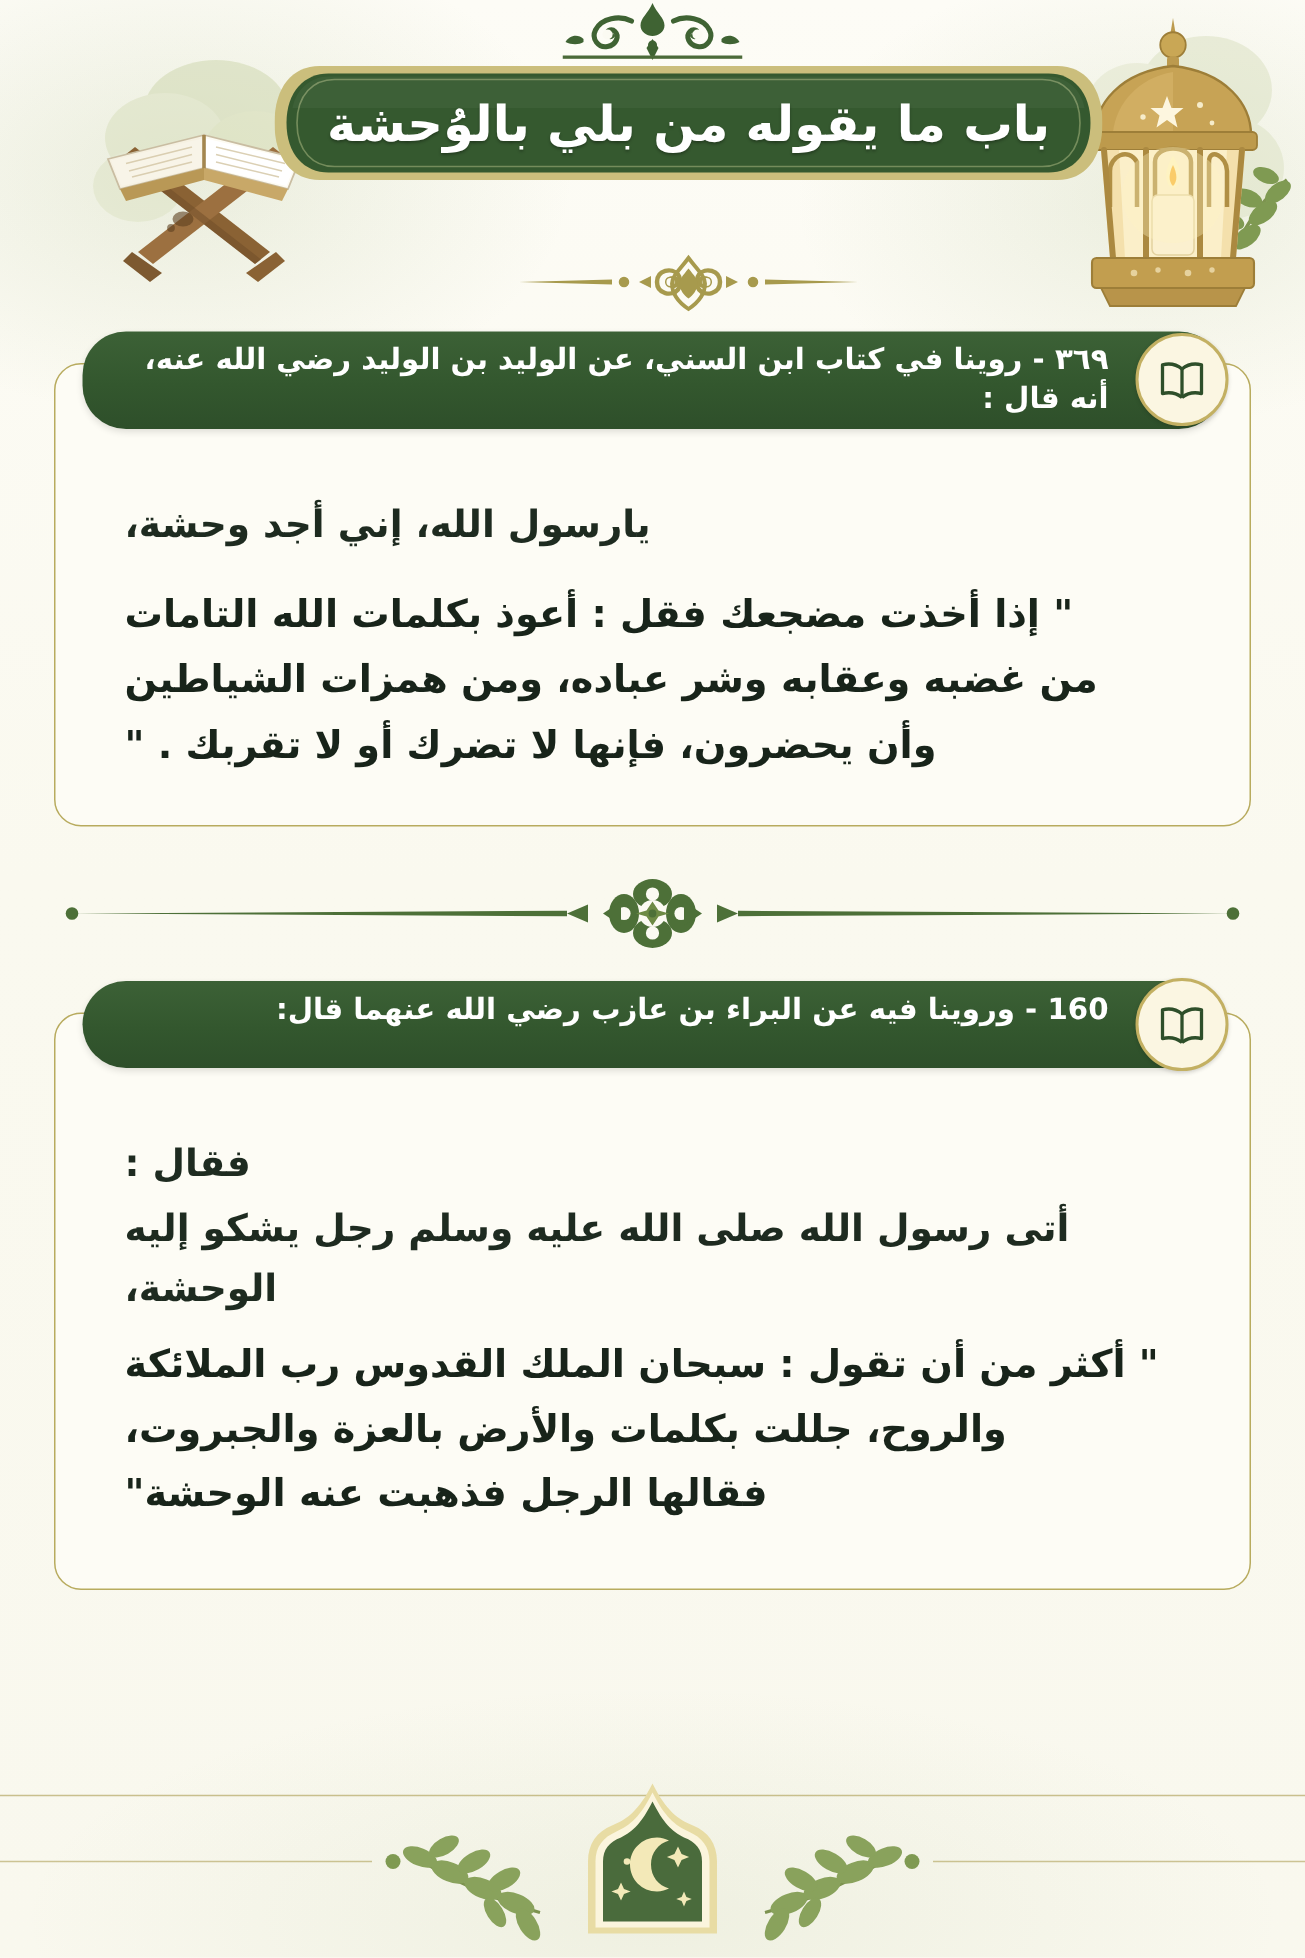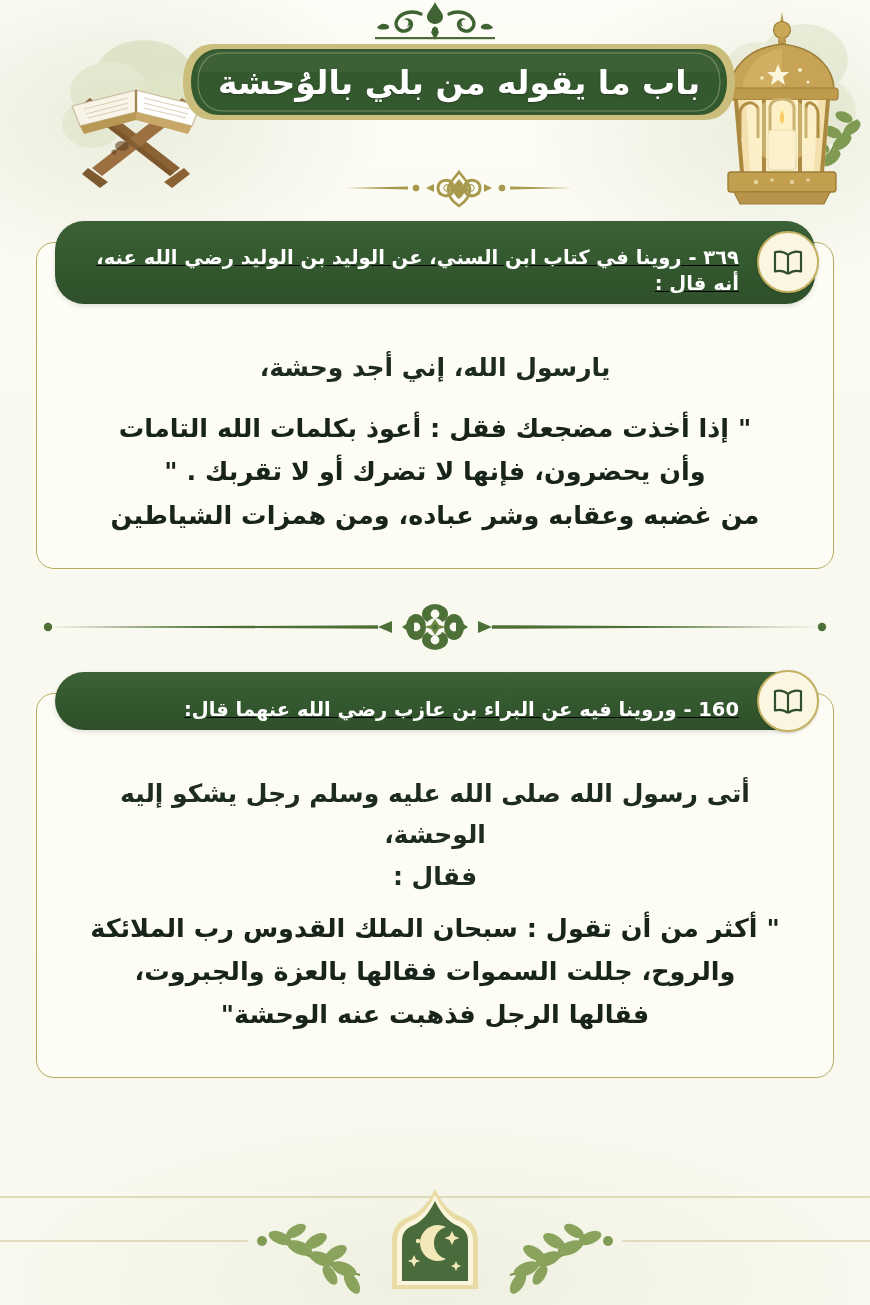--- a/index.html
+++ b/index.html
@@ -114,25 +114,24 @@
   .card-2 { margin-top: 38px; padding-bottom: 40px; }
 
   .ref-bar {
     position: relative;
     margin: -22px auto 0;
     width: 760px;
     min-height: 58px;
     background: linear-gradient(180deg, #3c6136 0%, #33572e 55%, #2e4f2a 100%);
     border-radius: 29px;
     display: flex;
-    align-items: center;
+    align-items: flex-start;
     justify-content: flex-start;
-    padding: 24px 76px 6px 26px;
+    padding: 6px 76px 6px 26px;
     box-shadow: 0 2px 5px rgba(0,0,0,0.12);
-    text-decoration: underline;
   }
 
   .ref-text {
     color: #ffffff;
     font-size: 19.5px;
     font-weight: bold;
     line-height: 1.35;
     text-align: right;
     width: 100%;
   }
@@ -147,21 +146,21 @@
     background: #fbf6e2;
     border: 2.2px solid #c3b062;
     display: flex;
     align-items: center;
     justify-content: center;
     box-shadow: 0 1px 3px rgba(0,0,0,0.15);
   }
 
   .card-body {
     padding: 26px 46px 0;
-    text-align: center;
+    text-align: left;
   }
 
   .line {
     color: #1e2b20;
     line-height: 1.62;
     margin: 0 0 2px;
   }
 
   .line.narr {
     font-size: 25px;
@@ -402,22 +401,22 @@
         </svg>
       </div>
       <div class="ref-text">٣٦٩ - روينا في كتاب ابن السني، عن الوليد بن الوليد رضي الله عنه، أنه قال :</div>
     </div>
 
     <div class="card-body">
       <div class="spacer-sm"></div>
       <p class="line narr">يارسول الله، إني أجد وحشة،</p>
       <div class="spacer-sm"></div>
       <p class="line quote">" إذا أخذت مضجعك فقل : أعوذ بكلمات الله التامات</p>
+      <p class="line quote">من غضبه وعقابه وشر عباده، ومن همزات الشياطين</p>
       <p class="line quote">وأن يحضرون، فإنها لا تضرك أو لا تقربك . "</p>
-      <p class="line quote">من غضبه وعقابه وشر عباده، ومن همزات الشياطين</p>
     </div>
   </div>
 
   <div class="divider">
     <svg width="870" height="56" viewBox="0 0 870 56" xmlns="http://www.w3.org/2000/svg">
 
       <path d="M48 28 L378 26.2 L378 29.8 Z" fill="#4d7038"></path>
       <circle cx="48" cy="28" r="4.2" fill="#4d7038"></circle>
 
       <path d="M822 28 L492 26.2 L492 29.8 Z" fill="#4d7038"></path>
@@ -458,25 +457,25 @@
             <path d="M16 7 C20 3.6 25 3.2 29 4.2 L29 23.4 C25 22.4 20 22.8 16 26"></path>
             <path d="M16 7 L16 26"></path>
           </g>
         </svg>
       </div>
       <div class="ref-text">160 - وروينا فيه عن البراء بن عازب رضي الله عنهما قال:</div>
     </div>
 
     <div class="card-body">
       <div class="spacer-sm"></div>
+      <p class="line narr">فقال :</p>
       <p class="line narr">أتى رسول الله صلى الله عليه وسلم رجل يشكو إليه الوحشة،</p>
-      <p class="line narr">فقال :</p>
       <div class="spacer-xs"></div>
       <p class="line quote">" أكثر من أن تقول : سبحان الملك القدوس رب الملائكة</p>
-      <p class="line quote">والروح، جللت السموات فقالها بالعزة والجبروت،</p>
+      <p class="line quote">والروح، جللت بكلمات والأرض بالعزة والجبروت،</p>
       <p class="line quote">فقالها الرجل فذهبت عنه الوحشة"</p>
     </div>
   </div>
 
   <div class="footer">
     <svg width="870" height="122" viewBox="0 0 870 122" xmlns="http://www.w3.org/2000/svg">
 
       <line x1="0" y1="14" x2="870" y2="14" stroke="#b9ad6d" stroke-width="1.1" opacity="0.75"></line>
       <line x1="0" y1="58" x2="248" y2="58" stroke="#b9ad6d" stroke-width="1.1" opacity="0.7"></line>
       <line x1="622" y1="58" x2="870" y2="58" stroke="#b9ad6d" stroke-width="1.1" opacity="0.7"></line>

